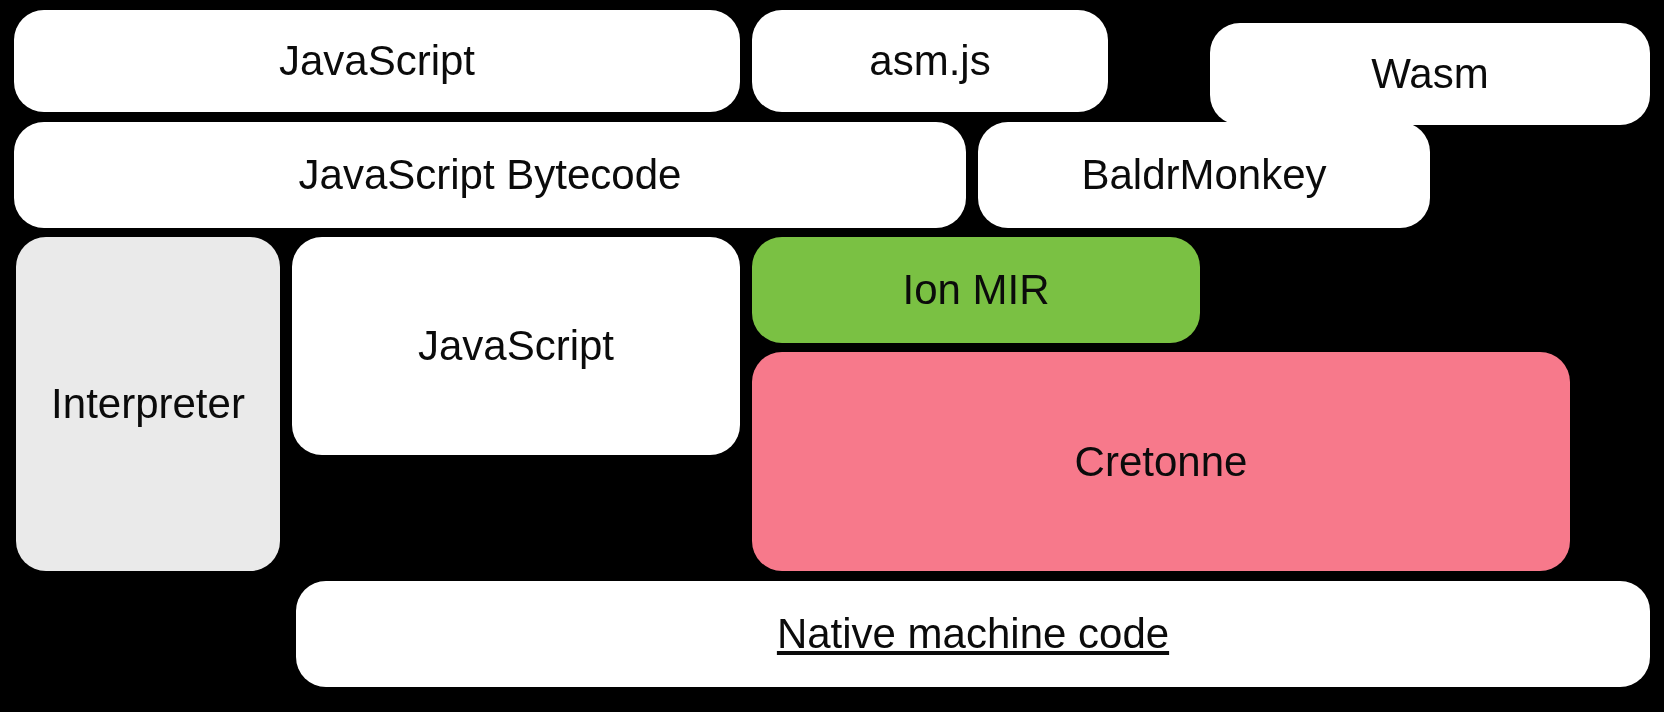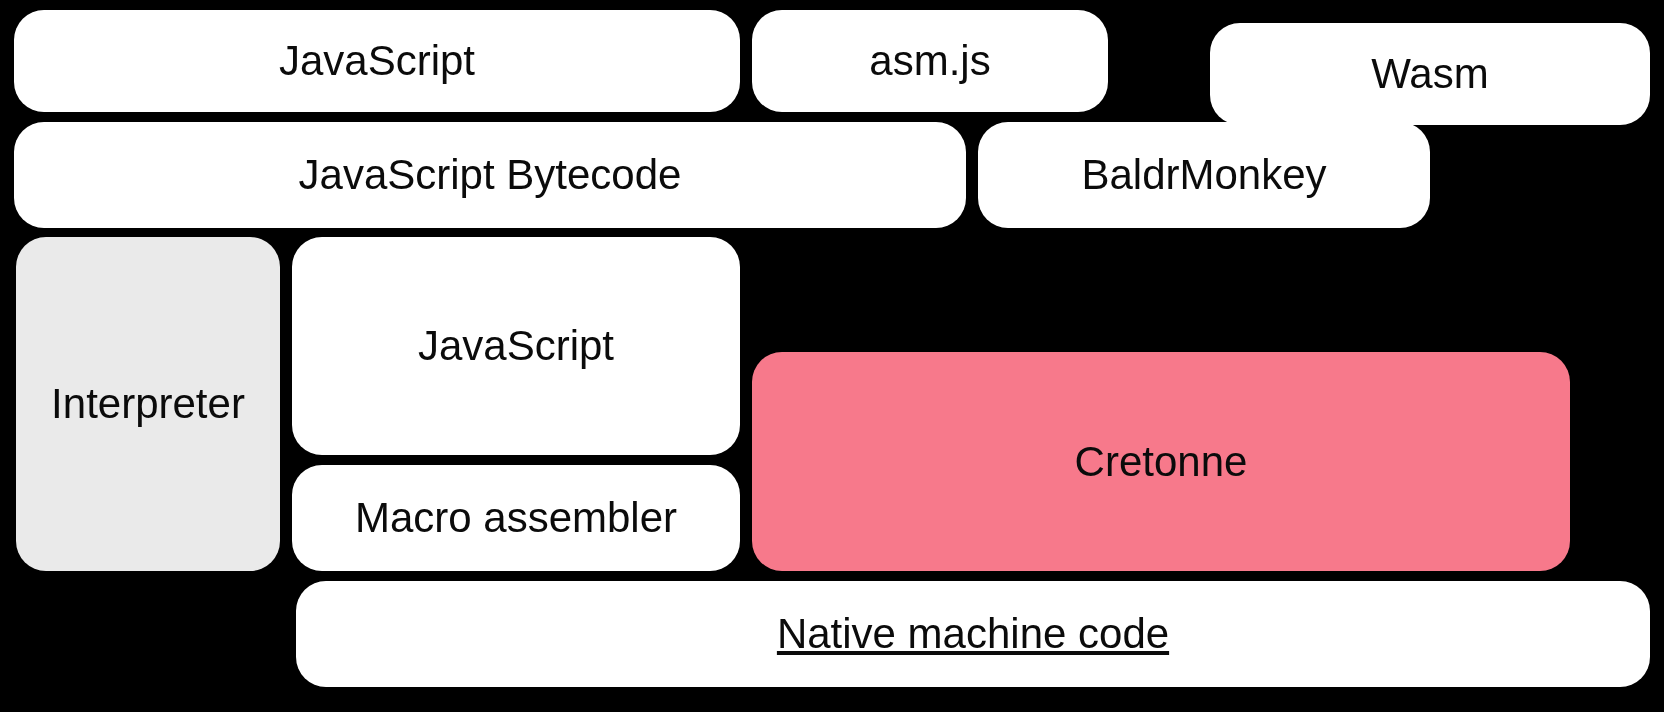--- a/index.html
+++ b/index.html
@@ -76,26 +76,26 @@
   <div class="box b-interpreter fill-gray">
     <span>Interpreter</span>
   </div>
 
   <div class="box b-js-baseline">
     <div class="two-line">
       <span>JavaScript</span>
     </div>
   </div>
 
+  <div class="box b-ion-mir fill-green">
+    <span>Ion MIR</span>
+  </div>
 
   <div class="box b-cretonne fill-pink">
     <span>Cretonne</span>
   </div>
 
-  <div class="box b-macro-assembler">
-    <span>Macro assembler</span>
-  </div>
 
   <div class="box b-native-code">
     <span>Native machine code</span>
   </div>
 
 </div>
 
 </body></html>

